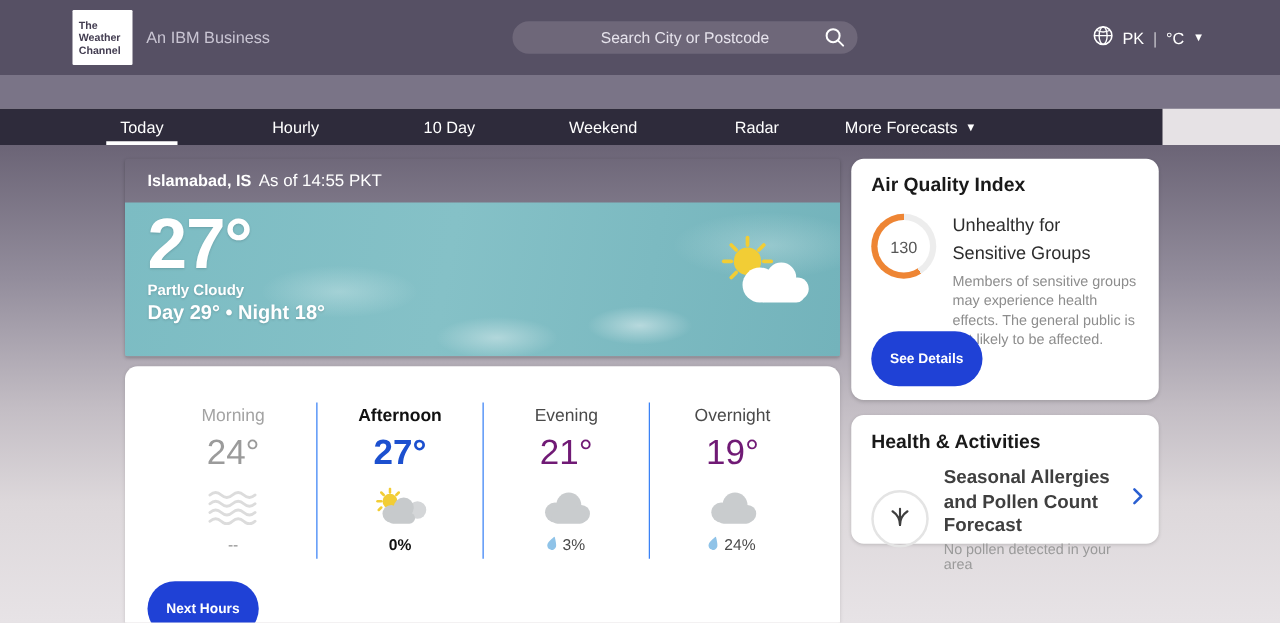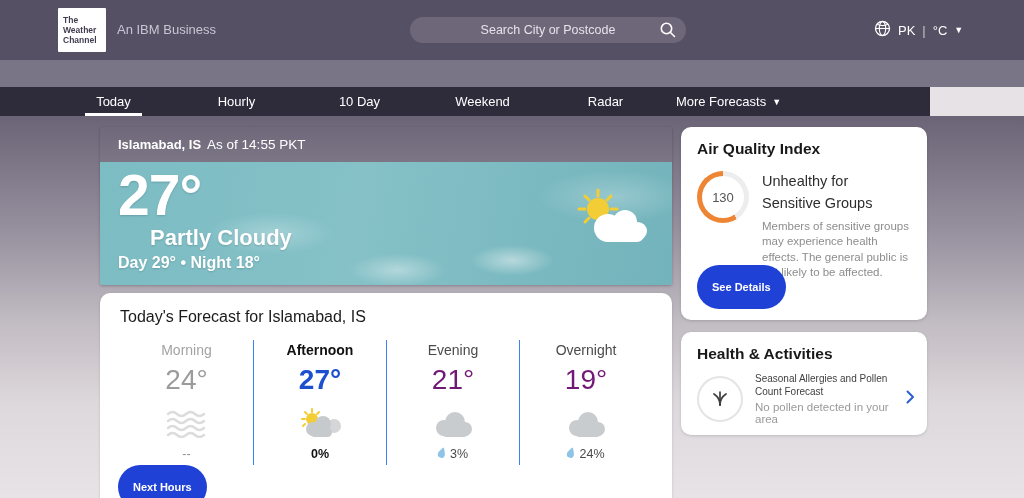--- a/index.html
+++ b/index.html
@@ -43,21 +43,21 @@
   .cur-asof { font-size:13.5px; }
   .cur-body { position:relative; height:123px; padding:4px 18px 0;
       background:
         radial-gradient(60px 22px at 72% 80%, rgba(255,255,255,.45), rgba(255,255,255,0) 70%),
         radial-gradient(90px 30px at 30% 58%, rgba(240,250,250,.30), rgba(255,255,255,0) 70%),
         radial-gradient(70px 24px at 52% 88%, rgba(255,255,255,.38), rgba(255,255,255,0) 70%),
         radial-gradient(110px 38px at 90% 28%, rgba(225,242,242,.30), rgba(255,255,255,0) 70%),
         linear-gradient(100deg,#7cbcc3 0%,#85c1c7 45%,#73b3bb 100%);
       color:#fff; text-shadow:0 1px 2px rgba(0,30,40,.18); }
   .cur-temp { font-size:57px; font-weight:600; line-height:1.02; letter-spacing:-1px; }
-  .cur-cond { font-size:22px; font-weight:600; margin-top:1px;margin-left:32px; }
+  .cur-cond { font-size:12px; font-weight:600; margin-top:1px; }
   .cur-dn { font-size:16px; font-weight:bold; margin-top:3px; }
   .cur-icon { position:absolute; right:14px; top:26px; }
 
   
   .fc { position:absolute; left:100px; top:293px; width:572px; height:230px; background:#fff; border-radius:10px;
         box-shadow:0 1px 3px rgba(0,0,0,.15); padding:15px 20px; }
   .fc-title { font-size:16px; color:#1b1b1b; }
   .fc-grid { display:grid; grid-template-columns:1fr 1fr 1fr 1fr; margin-top:14px; }
   .col { text-align:center; padding:2px 0 4px; }
   .col + .col { border-left:1px solid #3b82f6; }
@@ -88,21 +88,21 @@
   .aqi-level { font-size:14.5px; color:#2d2d2d; line-height:1.5; }
   .aqi-desc { font-size:11.5px; color:#8d8d8d; line-height:1.35; margin-top:4px; }
   .aqi .btn { position:absolute; left:16px; bottom:11px; }
 
   .health { position:absolute; left:681px; top:332px; width:246px; height:103px; background:#fff; border-radius:10px;
             box-shadow:0 1px 3px rgba(0,0,0,.15); padding:13px 16px; }
   .h-row { display:flex; align-items:center; gap:12px; margin-top:9px; cursor:pointer; position:relative; }
   .h-circle { width:46px; height:46px; border:2px solid #e4e4e4; border-radius:50%; flex:0 0 46px;
               display:flex; align-items:center; justify-content:center; }
   .h-text { width:150px; }
-  .h-title { font-size:10px; color:#3f3f3f; line-height:1.3; }
+  .h-title { font-size:15px; color:#3f3f3f; line-height:1.3;font-weight:bold; }
   .h-sub { font-size:11.5px; color:#9a9a9a; margin-top:3px; }
   .h-chev { position:absolute; right:-4px; top:18px; }
 </style>
 </head>
 <body>
 
 <div class="page">
 
   <header class="hdr">
     <div class="logo">
@@ -191,21 +191,20 @@
             <circle cx="63" cy="34" r="12"></circle>
             <circle cx="76" cy="43" r="9"></circle>
             <rect x="42" y="40" width="40" height="14" rx="7"></rect>
           </g>
         </svg>
       </span>
     </div>
   </section>
 
   <section class="fc">
-    <div class="fc-title">Today's Forecast for Islamabad, IS</div>
     <div class="fc-grid">
 
       <div class="col past">
         <div class="p-label">Morning</div>
         <div class="p-temp">24°</div>
         <div class="p-icon">
           <svg width="44" height="28" viewBox="0 0 44 28" fill="none" stroke="#dcdcdc" stroke-width="2.4" stroke-linecap="round">
             <path d="M3 4 q4.5 -4 9 0 t9 0 t9 0 t9 0"></path>
             <path d="M3 11 q4.5 -4 9 0 t9 0 t9 0 t9 0"></path>
             <path d="M3 18 q4.5 -4 9 0 t9 0 t9 0 t9 0"></path>

